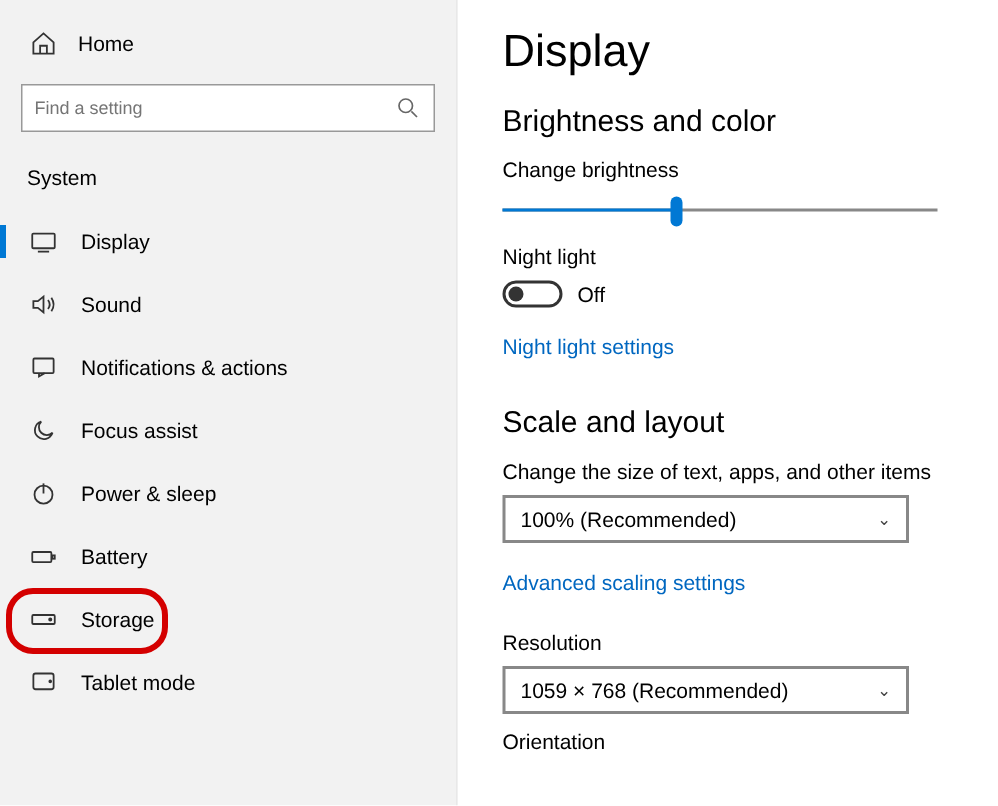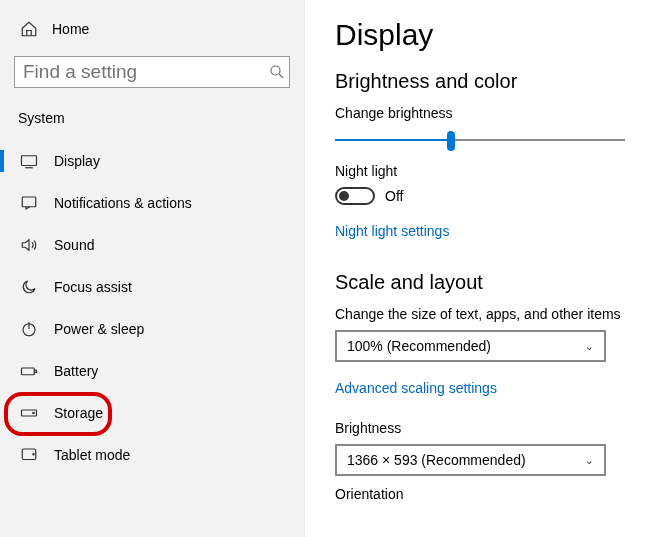--- a/index.html
+++ b/index.html
@@ -35,21 +35,21 @@
     border: 1px solid #999;
     background: #fff;
     display: flex;
     align-items: center;
     padding: 0 8px;
   }
   .search-box input {
     flex: 1;
     border: none;
     outline: none;
-    font-size: 19px;
+    font-size: 12px;
     color: #666;
     background: transparent;
   }
   .section-title {
     font-weight: 400;
     padding: 10px 0 14px 18px;
     font-size: 14px;
   }
   .nav-item {
     display: flex;
@@ -216,36 +216,36 @@
           <rect x="2" y="5" width="20" height="13" rx="1"></rect>
           <line x1="7" y1="21" x2="17" y2="21"></line>
         </svg>
     </span>
     <span>Display</span>
   </div>
 
   <div class="nav-item">
     <span class="nav-icon">
       <svg viewBox="0 0 24 24" fill="none" stroke="#333" stroke-width="1.6">
-          <rect x="3" y="4" width="18" height="13" rx="1"></rect>
-          <path d="M8 17 L8 20 L13 17"></path>
-        </svg>
-    </span>
-    <span>Notifications &amp; actions</span>
-  </div>
-
-  <div class="nav-item">
-    <span class="nav-icon">
-      <svg viewBox="0 0 24 24" fill="none" stroke="#333" stroke-width="1.6">
           <path d="M3 9 H7 L12 5 V19 L7 15 H3 Z"></path>
           <path d="M16 8 Q19 12 16 16"></path>
           <path d="M19 6 Q23 12 19 18"></path>
         </svg>
     </span>
     <span>Sound</span>
+  </div>
+
+  <div class="nav-item">
+    <span class="nav-icon">
+      <svg viewBox="0 0 24 24" fill="none" stroke="#333" stroke-width="1.6">
+          <rect x="3" y="4" width="18" height="13" rx="1"></rect>
+          <path d="M8 17 L8 20 L13 17"></path>
+        </svg>
+    </span>
+    <span>Notifications &amp; actions</span>
   </div>
 
   <div class="nav-item">
     <span class="nav-icon">
       <svg viewBox="0 0 24 24" fill="none" stroke="#333" stroke-width="1.6">
           <path d="M20 14 A8 8 0 1 1 10 4 A6 6 0 0 0 20 14 Z"></path>
         </svg>
     </span>
     <span>Focus assist</span>
   </div>
@@ -315,20 +315,20 @@
 
   <h2 style="margin-top:22px;">Scale and layout</h2>
 
   <div class="control-label">Change the size of text, apps, and other items</div>
   <div class="dropdown">
     <span>100% (Recommended)</span>
     <span class="chev">⌄</span>
   </div>
   <div class="link">Advanced scaling settings</div>
 
-  <div class="control-label" style="margin-top:14px;">Brightness</div>
+  <div class="control-label" style="margin-top:14px;">Resolution</div>
   <div class="dropdown">
-    <span>1366 × 593 (Recommended)</span>
+    <span>1059 × 768 (Recommended)</span>
     <span class="chev">⌄</span>
   </div>
 
   <div class="control-label" style="margin-top:1px;">Orientation</div>
 </div>
 
 </body></html>

